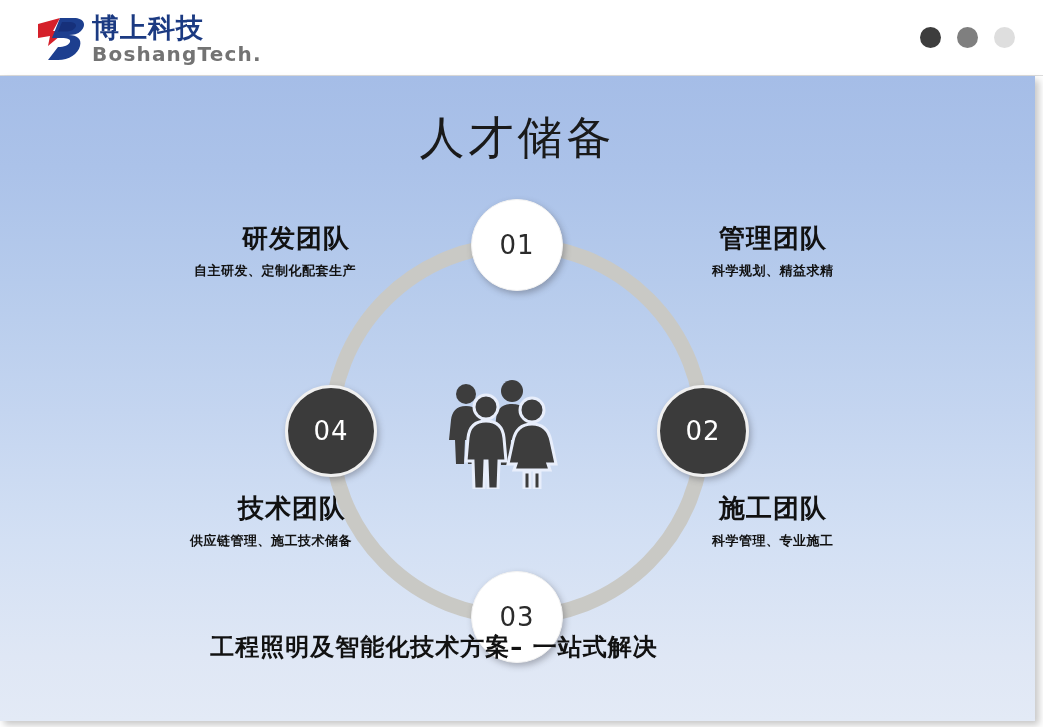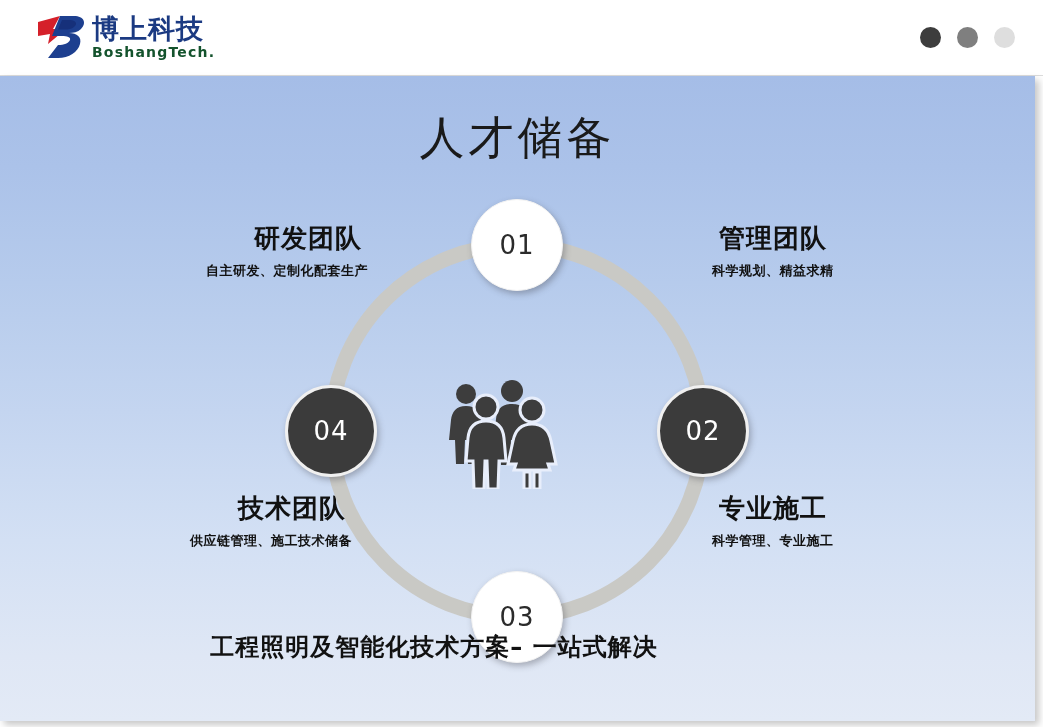--- a/index.html
+++ b/index.html
@@ -32,22 +32,22 @@
   }
   #logo-mark { width:52px; height:46px; display:block; }
   #logo-wordmark { display:flex; flex-direction:column; line-height:1; }
   #logo-cn {
     font-family:"DejaVu Sans", sans-serif;
     font-weight:bold; font-size:27px; letter-spacing:1px;
     color:#1b3a82;
   }
   #logo-en {
     font-family:"DejaVu Sans", sans-serif;
-    font-weight:bold; font-size:14px; letter-spacing:1.2px;
-    color:#14532d; margin-top:3px;
+    font-weight:bold; font-size:20px; letter-spacing:1.2px;
+    color:#737373; margin-top:3px;
   }
 
   
   #page-dots {
     position:absolute; right:28px; top:27px;
     display:flex; gap:16px; align-items:center;
   }
   .pdot { width:21px; height:21px; border-radius:50%; }
 
   
@@ -112,21 +112,21 @@
   .quad .q-head {
     font-family:"DejaVu Sans", sans-serif;
     font-weight:bold; font-size:26px; color:#111111;
     letter-spacing:1px; line-height:1.1;
   }
   .quad .q-sub {
     font-family:"DejaVu Sans", sans-serif;
     font-weight:bold; font-size:13px; color:#111111;
     letter-spacing:0.5px; margin-top:11px; line-height:1.1;
   }
-  #quad-tl { left:16px; top:148px; width:352px; text-align:right; }
+  #quad-tl { left:4px; top:148px; width:352px; text-align:right; }
   #quad-tl .q-head { padding-right:6px; }
   #quad-tr { left:712px; top:148px; width:330px; text-align:left; }
   #quad-tr .q-head { padding-left:7px; }
   #quad-bl { left:0px; top:418px; width:352px; text-align:right; }
   #quad-bl .q-head { padding-right:6px; }
   #quad-br { left:712px; top:418px; width:330px; text-align:left; }
   #quad-br .q-head { padding-left:7px; }
 
   
   #tagline {
@@ -178,21 +178,21 @@
       <div class="q-head">管理团队</div>
       <div class="q-sub">科学规划、精益求精</div>
     </div>
 
     <div class="quad" id="quad-bl">
       <div class="q-head">技术团队</div>
       <div class="q-sub">供应链管理、施工技术储备</div>
     </div>
 
     <div class="quad" id="quad-br">
-      <div class="q-head">专业施工</div>
+      <div class="q-head">施工团队</div>
       <div class="q-sub">科学管理、专业施工</div>
     </div>
 
     <div id="diagram">
 
       <svg id="ring-svg" viewBox="0 0 440 440">
         <circle cx="220" cy="220" r="186" fill="none" stroke="#c9c9c5" stroke-width="15"></circle>
       </svg>
 
       <svg id="people-icon" viewBox="0 0 120 120">

